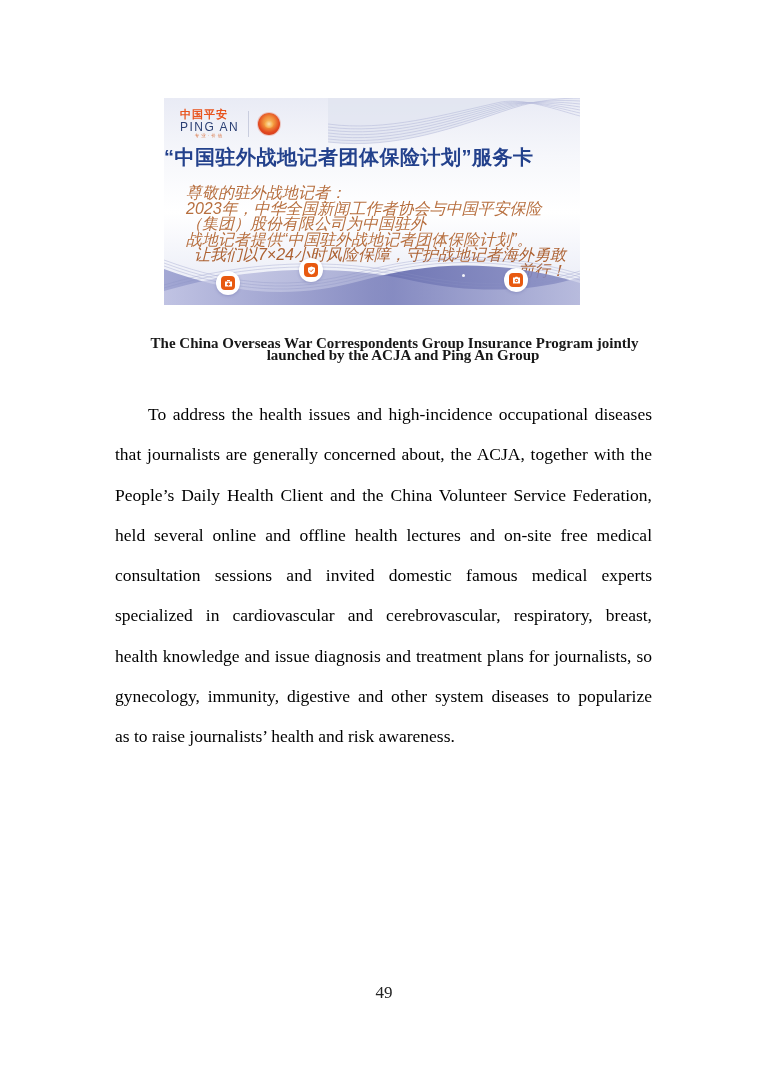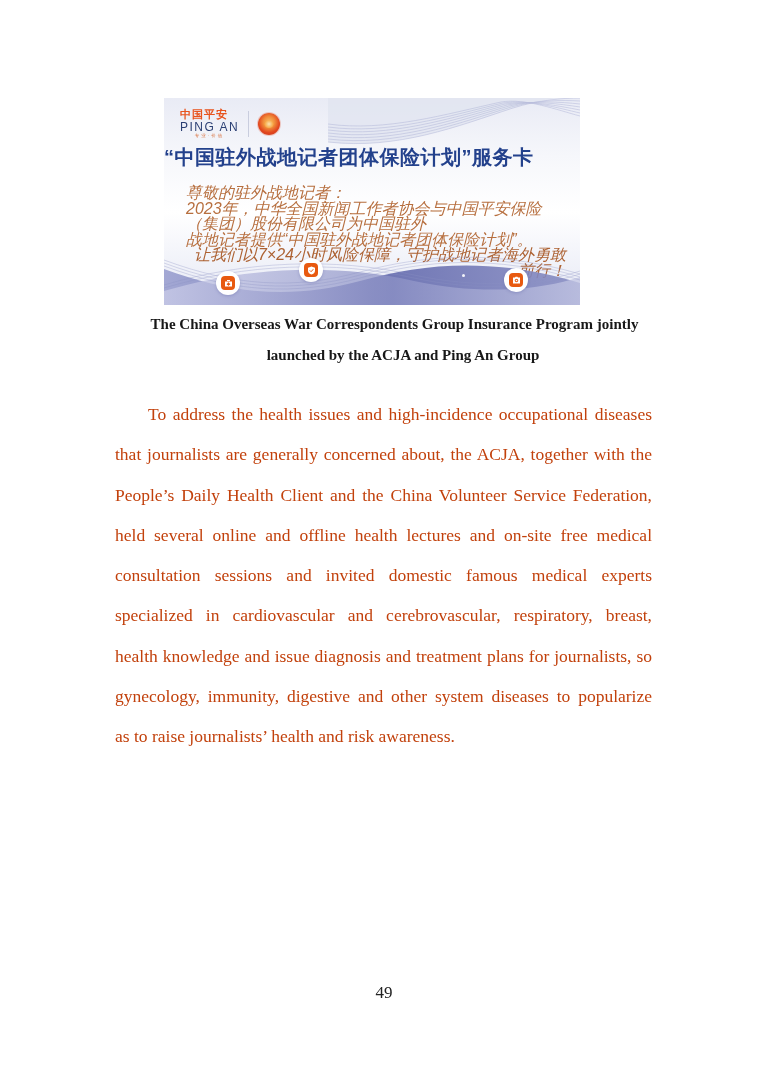--- a/index.html
+++ b/index.html
@@ -51,27 +51,27 @@
   .badge-camera{left:340px;top:170px;}
   .dot{position:absolute;border-radius:50%;background:#ffffff;opacity:.9;}
   .dot-1{left:198px;top:160px;width:4px;height:4px;}
   .dot-2{left:298px;top:176px;width:3px;height:3px;}
 
   
   .caption-line{
     position:absolute;left:0;right:0;text-align:center;
     font-family:"Liberation Serif",serif;font-weight:700;font-size:15px;color:#181818;
   }
-  .caption-1{top:316px;padding-left:21px;}
+  .caption-1{top:335px;padding-left:21px;}
   .caption-2{top:347px;padding-left:38px;}
 
   
   .paragraph{
     position:absolute;left:115px;top:394px;width:537px;
-    font-family:"Liberation Serif",serif;font-size:17.5px;color:#c2410c;
+    font-family:"Liberation Serif",serif;font-size:17.5px;color:#000000;
   }
   .para-line{
     line-height:40.3px;height:40.3px;
     text-align:justify;text-align-last:justify;
     white-space:normal;
   }
   .para-line:first-child{text-indent:33px;}
   .para-line:last-child{text-align:left;text-align-last:left;}
 
   

